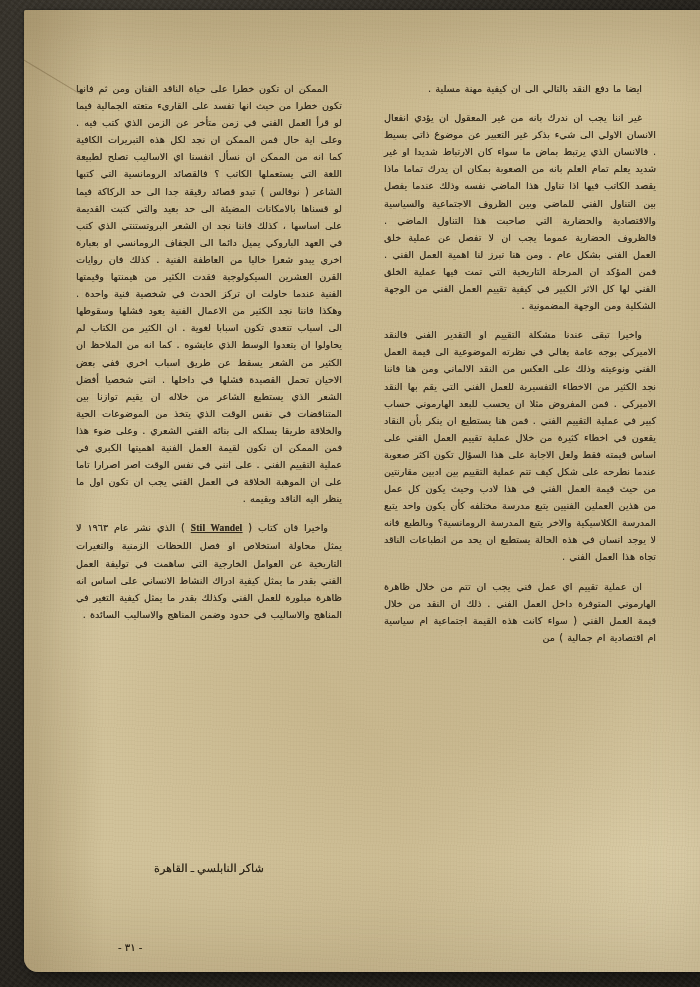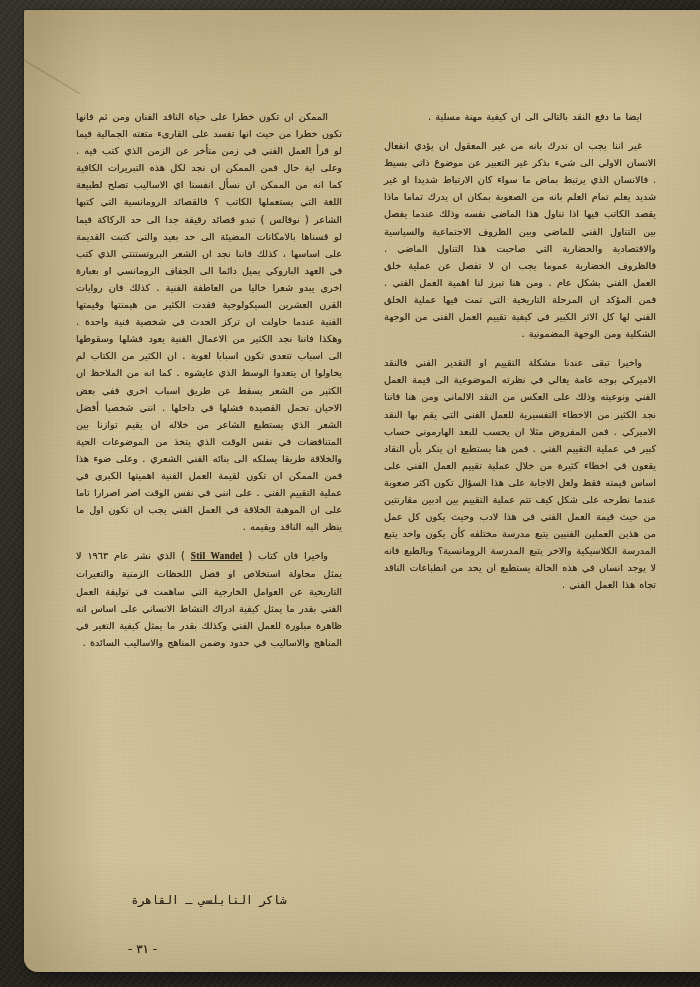--- a/index.html
+++ b/index.html
@@ -84,21 +84,20 @@
     width:272px;
     direction:rtl;
     text-align:justify;
     text-justify:inter-word;
     font-family:"DejaVu Sans", sans-serif;
     font-size:9.6px;
     line-height:17.1px;
     color:#332a1c;
     letter-spacing:.1px;
     word-spacing:1.2px;
-    margin-top:28px;
   }
   .column p{
     margin:0 0 12px 0;
     text-indent:14px;
     text-align:justify;
   }
   .column p:last-child{margin-bottom:0;}
 
   .col-left{width:266px;}
   .col-right{width:272px;}
@@ -110,36 +109,36 @@
     font-size:9.4px;
     direction:ltr;
     unicode-bidi:isolate;
     letter-spacing:.2px;
     text-decoration:underline;
   }
 
   
   #signature{
     position:absolute;
-    left:52px; top:884px;
+    left:52px; top:852px;
     width:266px;
     text-align:center;
     direction:rtl;
-    font-family:Liberation Mono, monospace;
+    font-family:Liberation Sans, sans-serif;
     font-size:11.2px;
     color:#2f2617;
     letter-spacing:.3px;
   }
 
   
   #folio{
     position:absolute;
-    left:104px; top:932px;
+    left:94px; top:932px;
     font-family:"DejaVu Sans", sans-serif;
-    font-size:12px;
+    font-size:10px;
     color:#2b2316;
     letter-spacing:2px;
     direction:rtl;
   }
 
   
   .inky{
     text-shadow:0 0 .45px rgba(60,48,26,.55), .25px .2px .5px rgba(80,65,38,.30);
     filter:saturate(.9);
   }
@@ -154,20 +153,21 @@
   <div id="paper-grain"></div>
   <div id="paper-vignette"></div>
   <div id="corner-crease"></div>
 
   <div id="text-area">
 
     <div class="column col-right inky">
       <p>ايضا ما دفع النقد بالتالي الى ان كيفية مهنة مسلية .</p>
       <p>غير اننا يجب ان ندرك بانه من غير المعقول ان يؤدي انفعال الانسان الاولي الى شيء بذكر غير التعبير عن موضوع ذاتي بسيط . فالانسان الذي يرتبط بماض ما سواء كان الارتباط شديدا او غير شديد يعلم تمام العلم بانه من الصعوبة بمكان ان يدرك تماما ماذا يقصد الكاتب فيها اذا تناول هذا الماضي نفسه وذلك عندما يفصل بين التناول الفني للماضي وبين الظروف الاجتماعية والسياسية والاقتصادية والحضارية التي صاحبت هذا التناول الماضي . فالظروف الحضارية عموما يجب ان لا تفصل عن عملية خلق العمل الفني بشكل عام . ومن هنا تبرز لنا اهمية العمل الفني . فمن المؤكد ان المرحلة التاريخية التي تمت فيها عملية الخلق الفني لها كل الاثر الكبير في كيفية تقييم العمل الفني من الوجهة الشكلية ومن الوجهة المضمونية .</p>
       <p>واخيرا تبقى عندنا مشكلة التقييم او التقدير الفني فالنقد الاميركي بوجه عامة يغالي في نظرته الموضوعية الى قيمة العمل الفني ونوعيته وذلك على العكس من النقد الالماني ومن هنا فاننا نجد الكثير من الاخطاء التفسيرية للعمل الفني التي يقم بها النقد الاميركي . فمن المفروض مثلا ان يحسب للبعد الهارموني حساب كبير في عملية التقييم الفني . فمن هنا يستطيع ان ينكر بأن النقاد يقعون في اخطاء كثيرة من خلال عملية تقييم العمل الفني على اساس قيمته فقط ولعل الاجابة على هذا السؤال تكون اكثر صعوبة عندما نطرحه على شكل كيف تتم عملية التقييم بين ادبين مقارنتين من حيث قيمة العمل الفني في هذا لادب وحيث يكون كل عمل من هذين العملين الفنيين يتبع مدرسة مختلفه كأن يكون واحد يتبع المدرسة الكلاسيكية والاخر يتبع المدرسة الرومانسية؟ وبالطبع فانه لا يوجد انسان في هذه الحالة يستطيع ان يحد من انطباعات الناقد تجاه هذا العمل الفني .</p>
+      <p>ان عملية تقييم اي عمل فني يجب ان تتم من خلال ظاهرة الهارموني المتوفرة داخل العمل الفني . ذلك ان النقد من خلال قيمة العمل الفني ( سواء كانت هذه القيمة اجتماعية ام سياسية ام اقتصادية ام جمالية ) من</p>
     </div>
 
     <div class="column col-left inky">
       <p>الممكن ان تكون خطرا على حياة الناقد الفنان ومن ثم فانها تكون خطرا من حيث انها تفسد على القارىء متعته الجمالية فيما لو قرأ العمل الفني في زمن متأخر عن الزمن الذي كتب فيه . وعلى اية حال فمن الممكن ان نجد لكل هذه التبريرات الكافية كما انه من الممكن ان نسأل انفسنا اي الاساليب تصلح لطبيعة اللغة التي يستعملها الكاتب ؟ فالقصائد الرومانسية التي كتبها الشاعر ( نوفالس ) تبدو قصائد رقيقة جدا الى حد الركاكة فيما لو قسناها بالامكانات المضيئة الى حد بعيد والتي كتبت القديمة على اساسها ، كذلك فاننا نجد ان الشعر البروتستنتي الذي كتب في العهد الباروكي يميل دائما الى الجفاف الرومانسي او بعبارة اخرى يبدو شعرا خاليا من العاطفة الفنية . كذلك فان روايات القرن العشرين السيكولوجية فقدت الكثير من هيمنتها وقيمتها الفنية عندما حاولت ان تركز الحدث في شخصية فنية واحدة . وهكذا فاننا نجد الكثير من الاعمال الفنية يعود فشلها وسقوطها الى اسباب تتعدى تكون اسبابا لغوية . ان الكثير من الكتاب لم يحاولوا ان يتعدوا الوسط الذي عايشوه . كما انه من الملاحظ ان الكثير من الشعر يسقط عن طريق اسباب اخرى ففي بعض الاحيان تحمل القصيدة فشلها في داخلها . انني شخصيا أفضل الشعر الذي يستطيع الشاعر من خلاله ان يقيم توازنا بين المتناقضات في نفس الوقت الذي يتخذ من الموضوعات الحية والخلاقة طريقا يسلكه الى بنائه الفني الشعري . وعلى ضوء هذا فمن الممكن ان تكون لقيمة العمل الفنية اهميتها الكبرى في عملية التقييم الفني . على انني في نفس الوقت اصر اصرارا تاما على ان الموهبة الخلاقة في العمل الفني يجب ان تكون اول ما ينظر اليه الناقد ويقيمه .</p>
       <p>
         <span>واخيرا فان كتاب ( <span class="latin-title">Stil Wandel</span> ) الذي نشر عام ١٩٦٣ لا يمثل محاولة استخلاص او فصل اللحظات الزمنية والتغيرات التاريخية عن العوامل الخارجية التي ساهمت في توليفة العمل الفني بقدر ما يمثل كيفية ادراك النشاط الانساني على اساس انه ظاهرة مبلورة للعمل الفني وكذلك بقدر ما يمثل كيفية التغير في المناهج والاساليب في حدود وضمن المناهج والاساليب السائدة .</span>
       </p>
     </div>
 
   </div>

